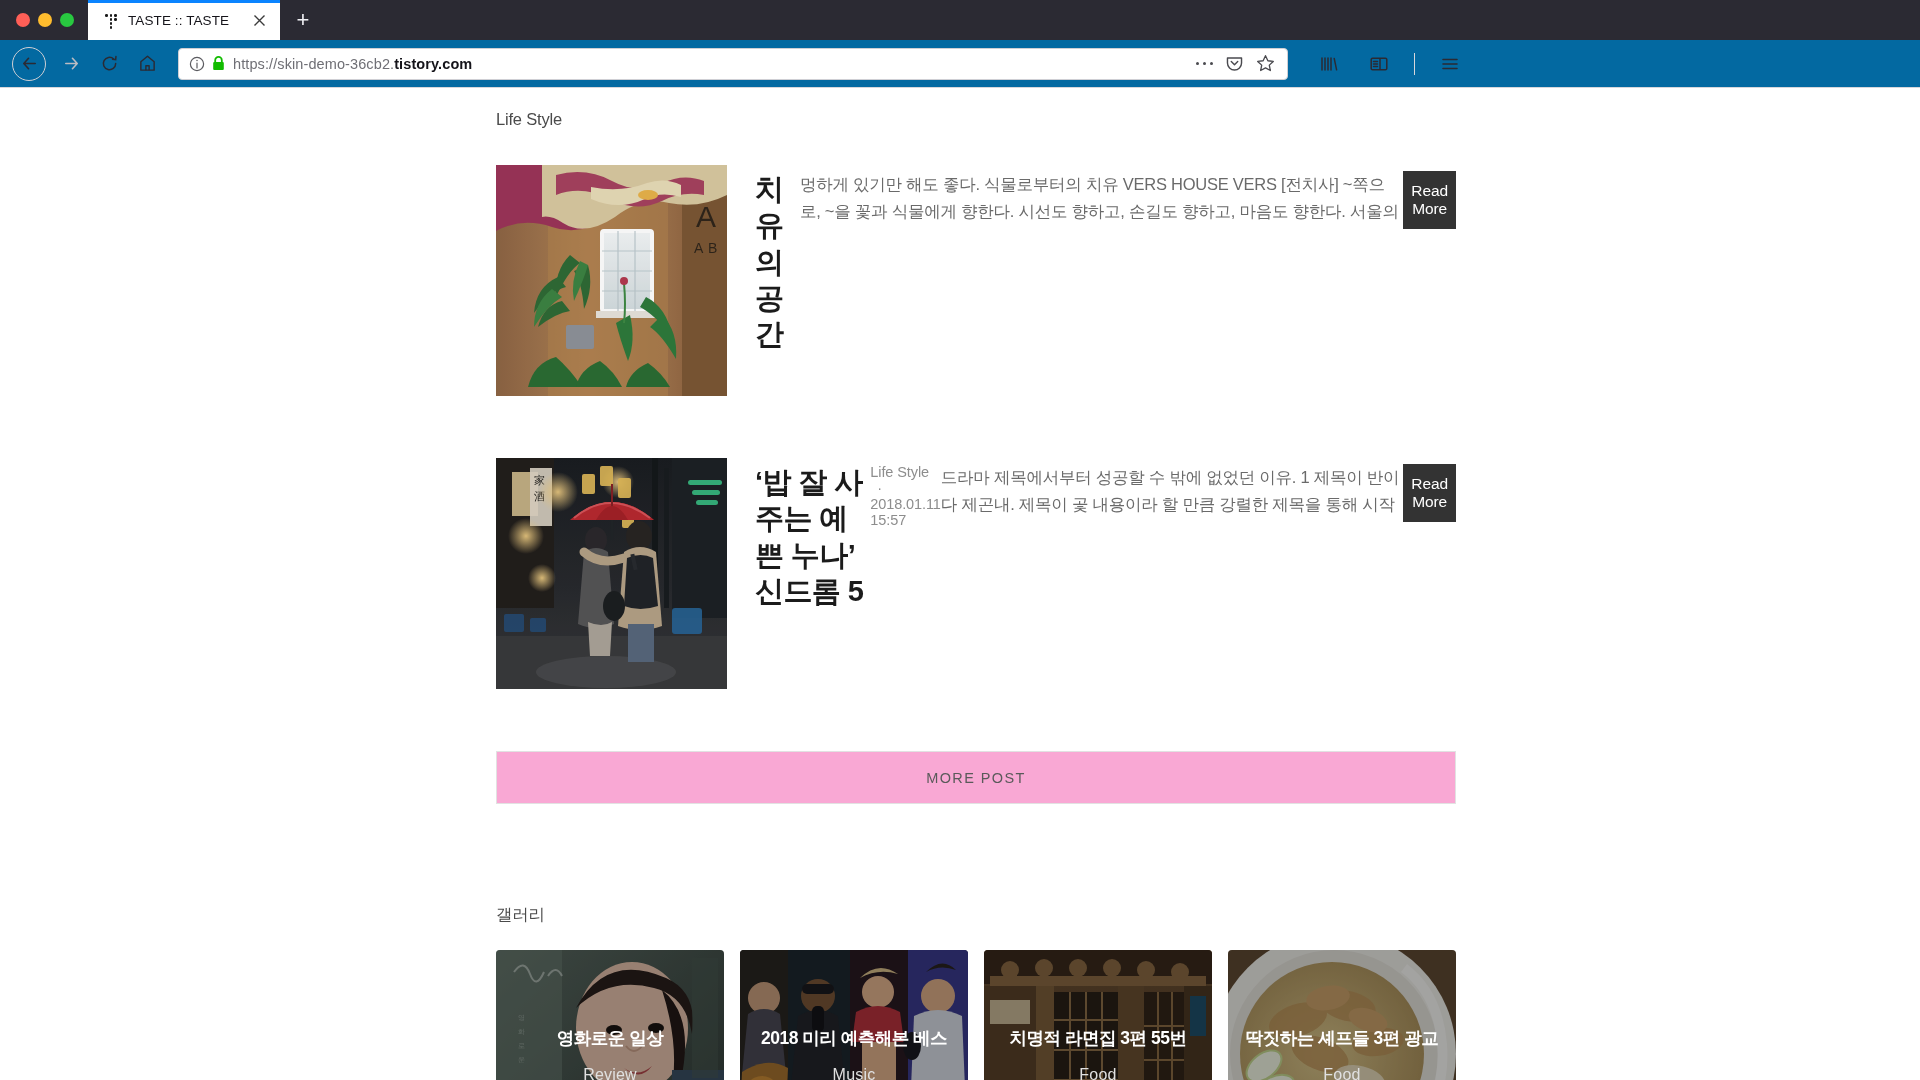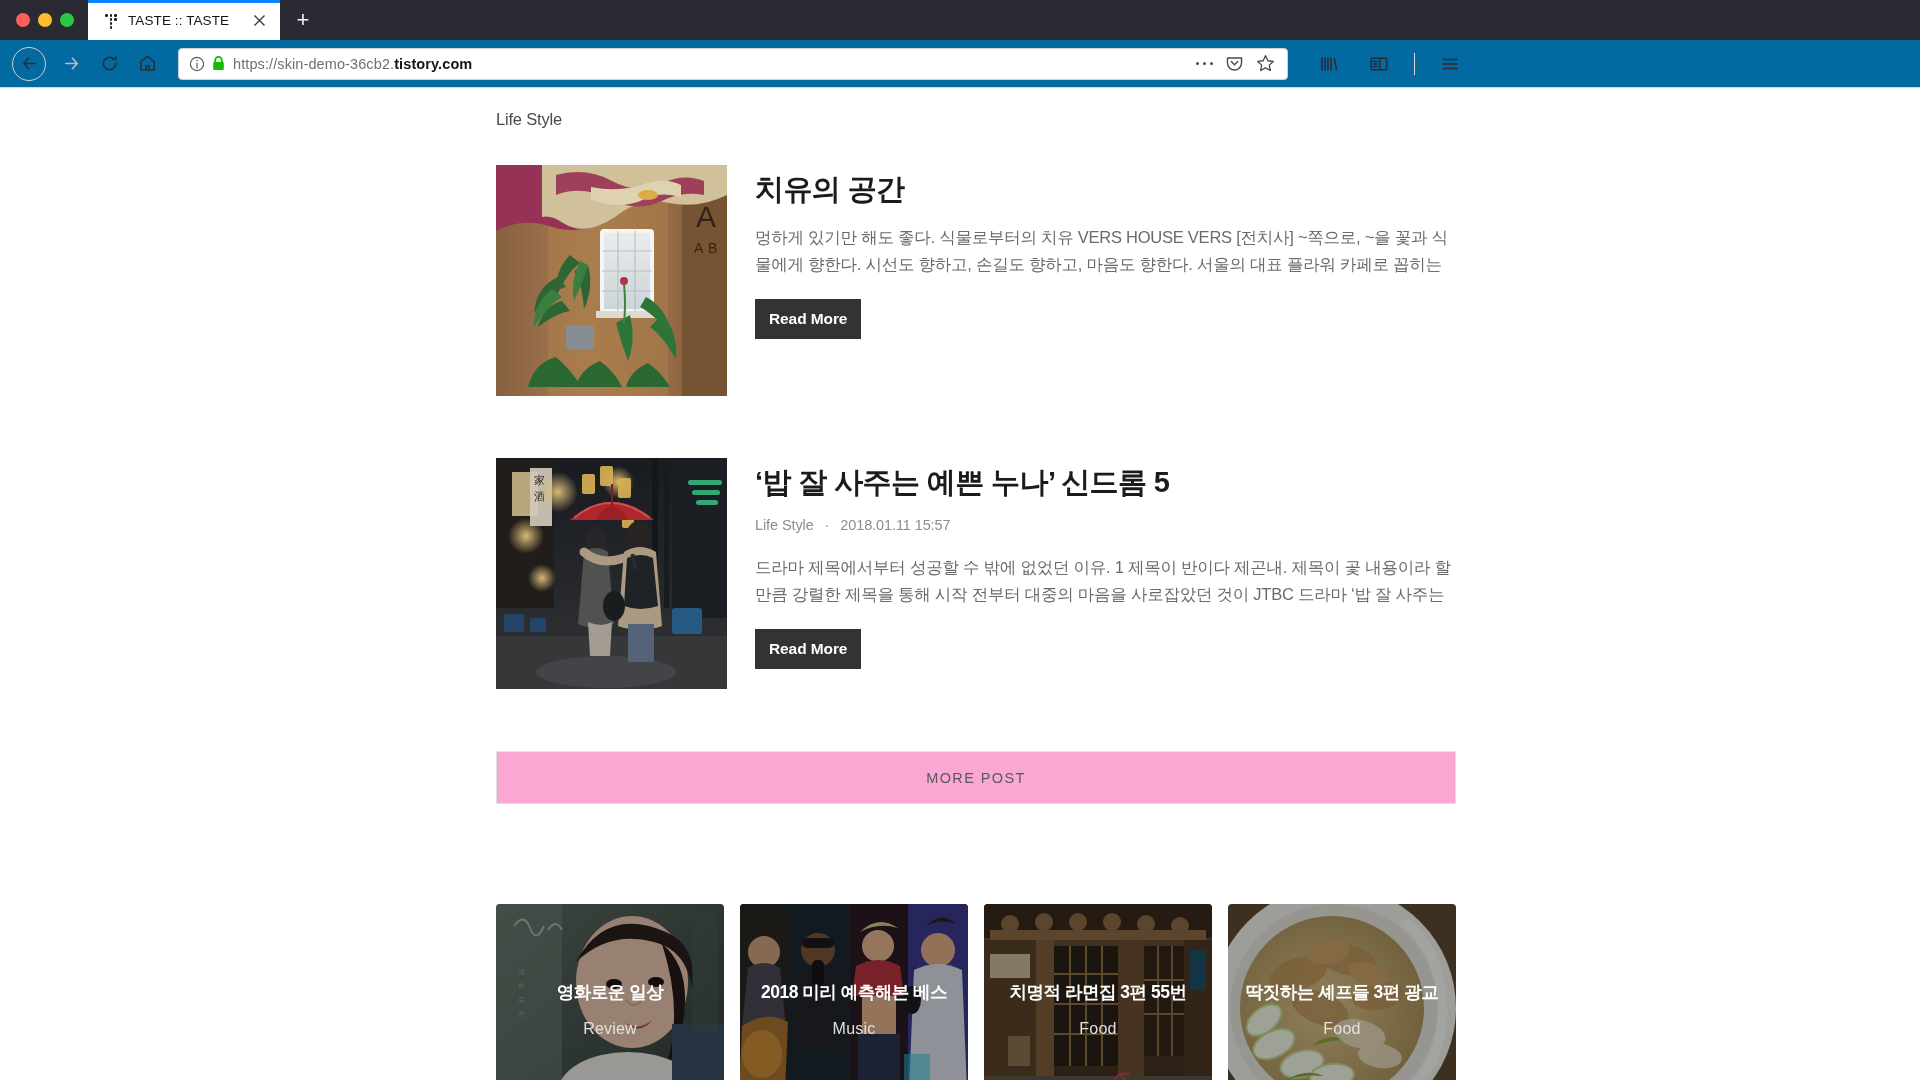--- a/index.html
+++ b/index.html
@@ -150,21 +150,21 @@
     flex: 0 0 231px;
     overflow: hidden;
     position: relative;
     background: #cfc6bb;
   }
   .post-thumb svg { display: block; width: 100%; height: 100%; }
 
   .post-body {
     flex: 1 1 auto;
     min-width: 0;
-    display: flex; flex-direction: column;
+    display: flex; flex-direction: row;
     padding-top: 6px;
   }
   .post-title {
     font-size: 29px;
     font-weight: 700;
     color: #1b1b1b;
     line-height: 1.25;
     letter-spacing: -0.6px;
     margin-bottom: 17px;
   }
@@ -184,22 +184,22 @@
     overflow: hidden;
     margin-bottom: 16px;
   }
   .btn-readmore {
     align-self: flex-start;
     background: #333333;
     color: #ffffff;
     border: none;
     font-family: inherit;
     font-size: 15.5px;
-    font-weight: 700;
-    padding: 11px 14px;
+    font-weight: 400;
+    padding: 11px 8px;
     letter-spacing: -0.1px;
     cursor: pointer;
   }
 
   
   .more-post {
     display: block;
     width: 960px;
     margin: 14px auto 0;
     height: 53px;
@@ -525,20 +525,21 @@
               <span>2018.01.11 15:57</span>
             </div>
             <div class="post-excerpt">드라마 제목에서부터 성공할 수 밖에 없었던 이유. 1 제목이 반이다 제곤내. 제목이 곷 내용이라 할 만큼 강렬한 제목을 통해 시작 전부터 대중의 마음을 사로잡았던 것이 JTBC 드라마 ‘밥 잘 사주는 예쁜 누나’ 사동구이 하번에 읽어이다.</div>
             <button class="btn-readmore">Read More</button>
           </div>
         </div>
 
         <button class="more-post">MORE POST</button>
 
         <div class="gallery-wrap">
+          <div class="gallery-label">갤러리</div>
           <div class="gallery-grid">
 
             <div class="gcard">
               <svg viewBox="0 0 228 210" preserveAspectRatio="xMidYMid slice">
                 <defs>
                   <linearGradient id="g1a" x1="0" y1="0" x2="1" y2="1">
                     <stop offset="0%" stop-color="#5c6b63"></stop>
                       <stop offset="100%" stop-color="#2f3a36"></stop>
                   </linearGradient>
                 </defs>

